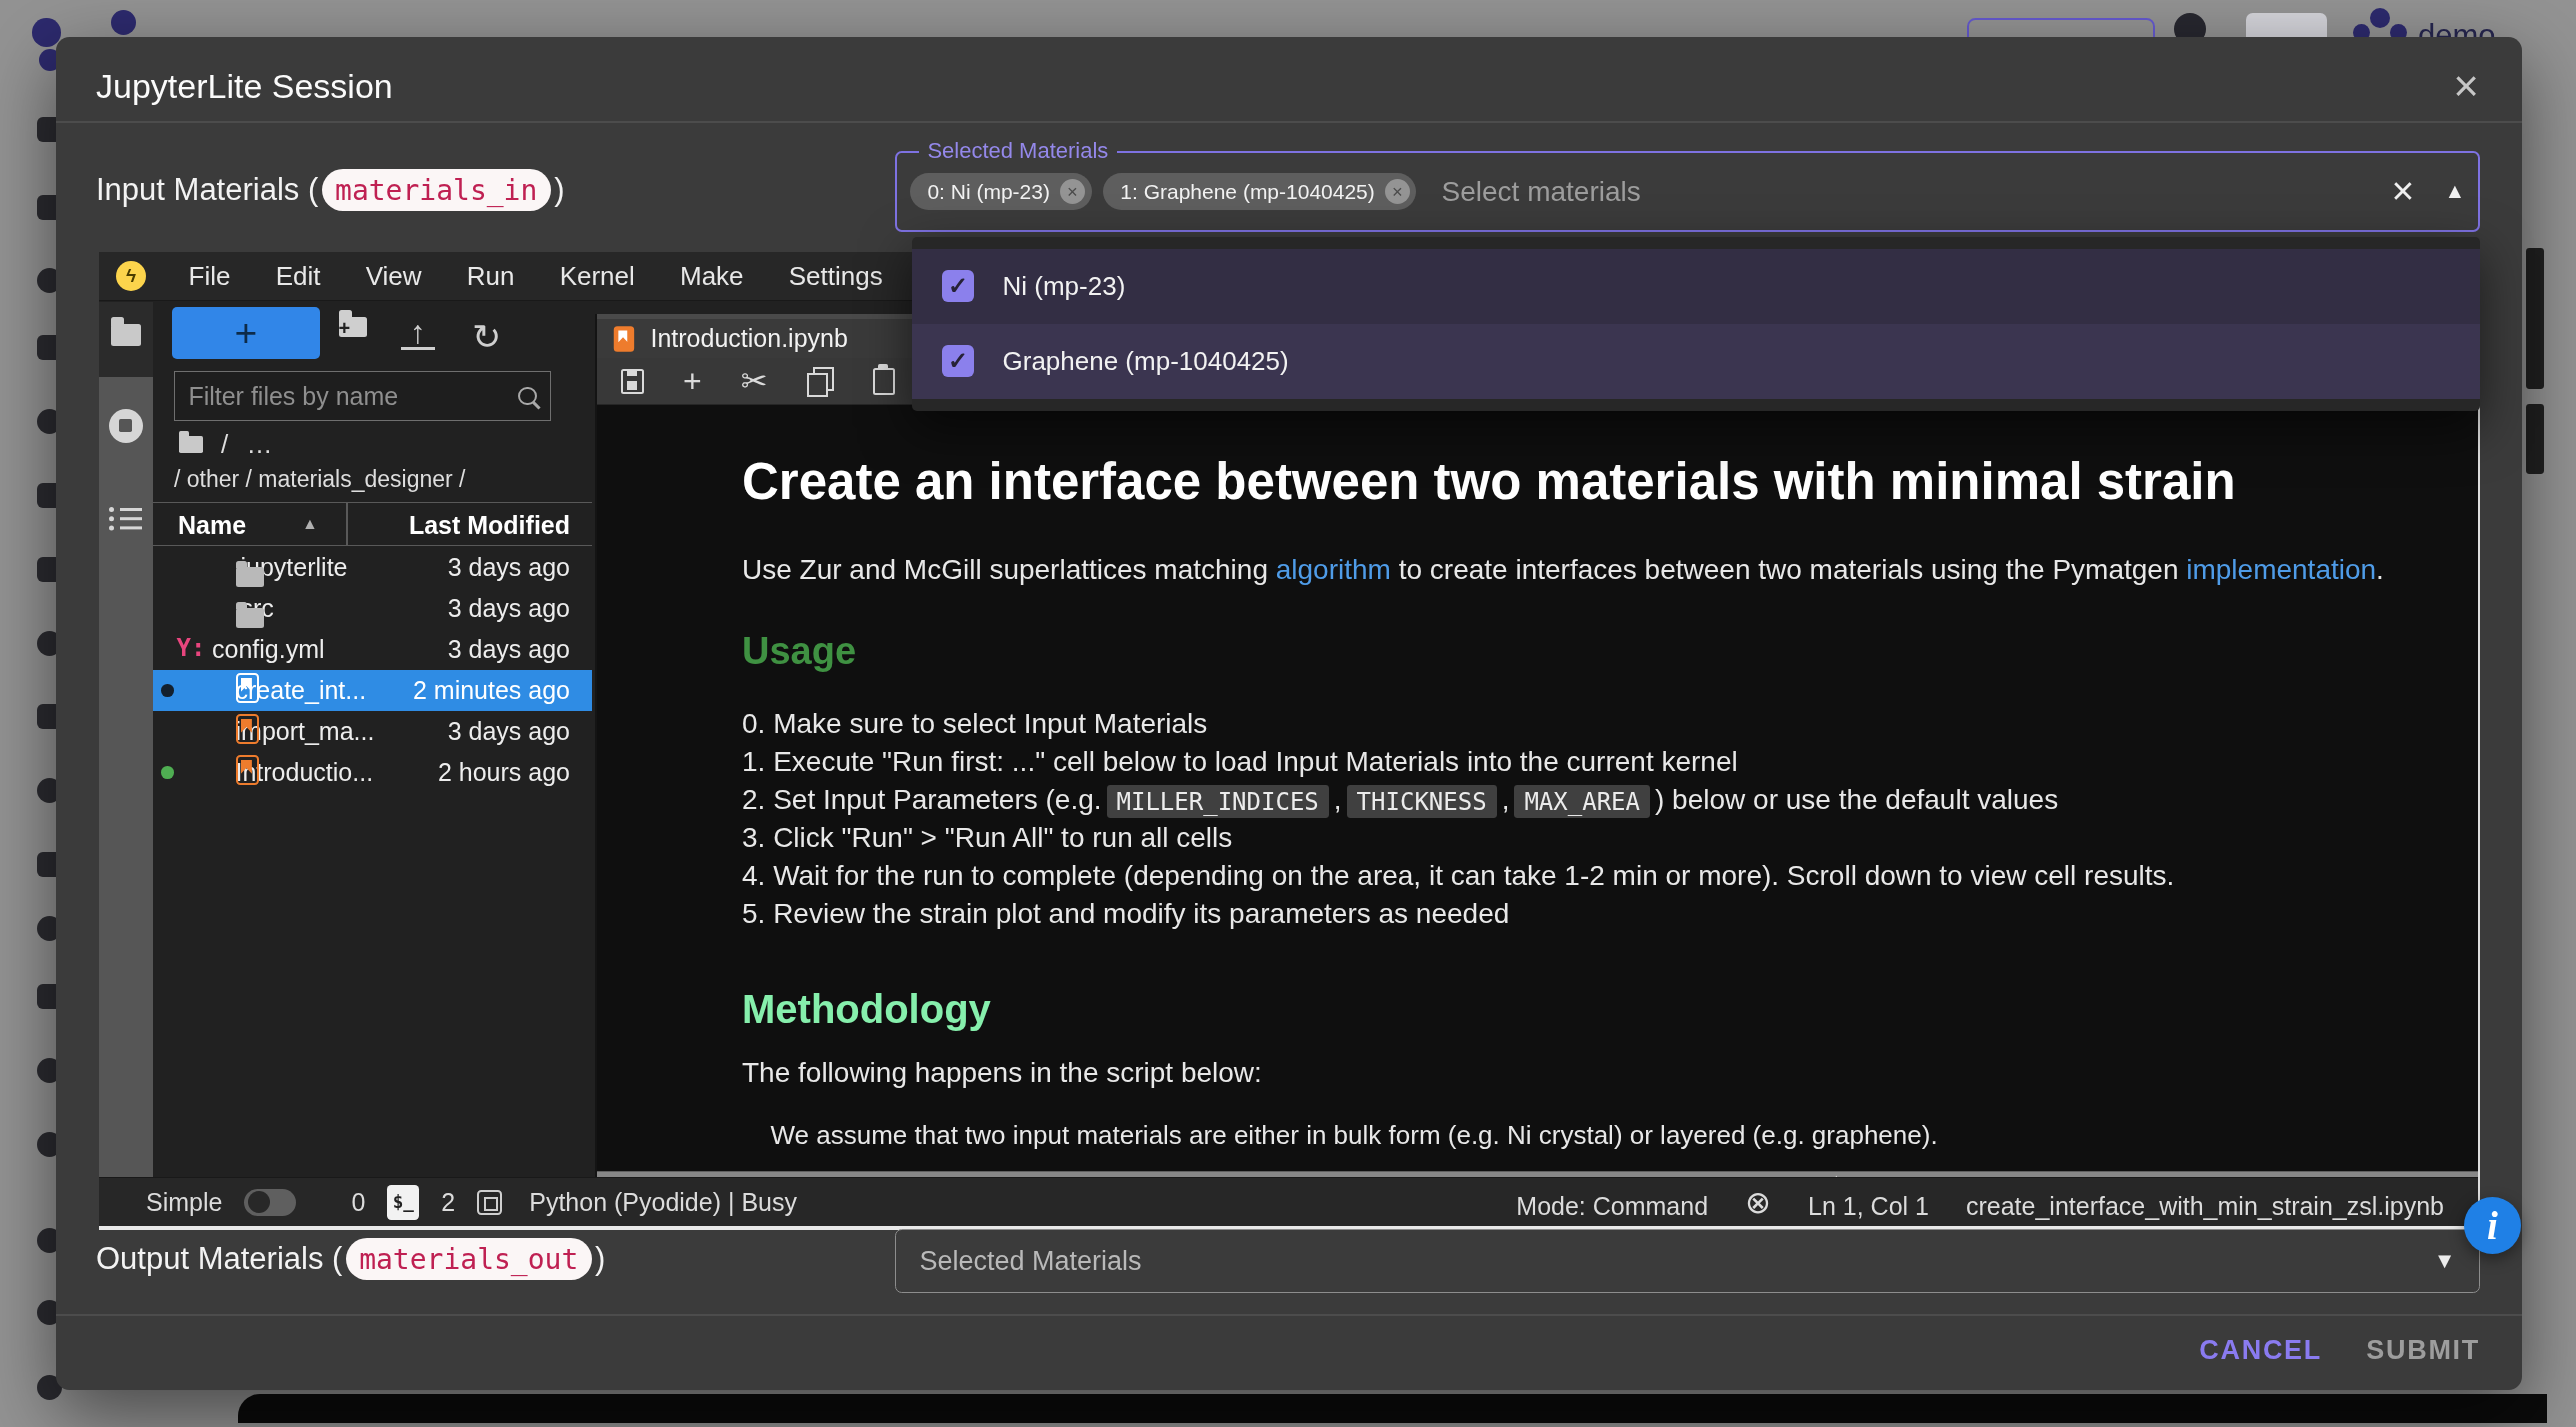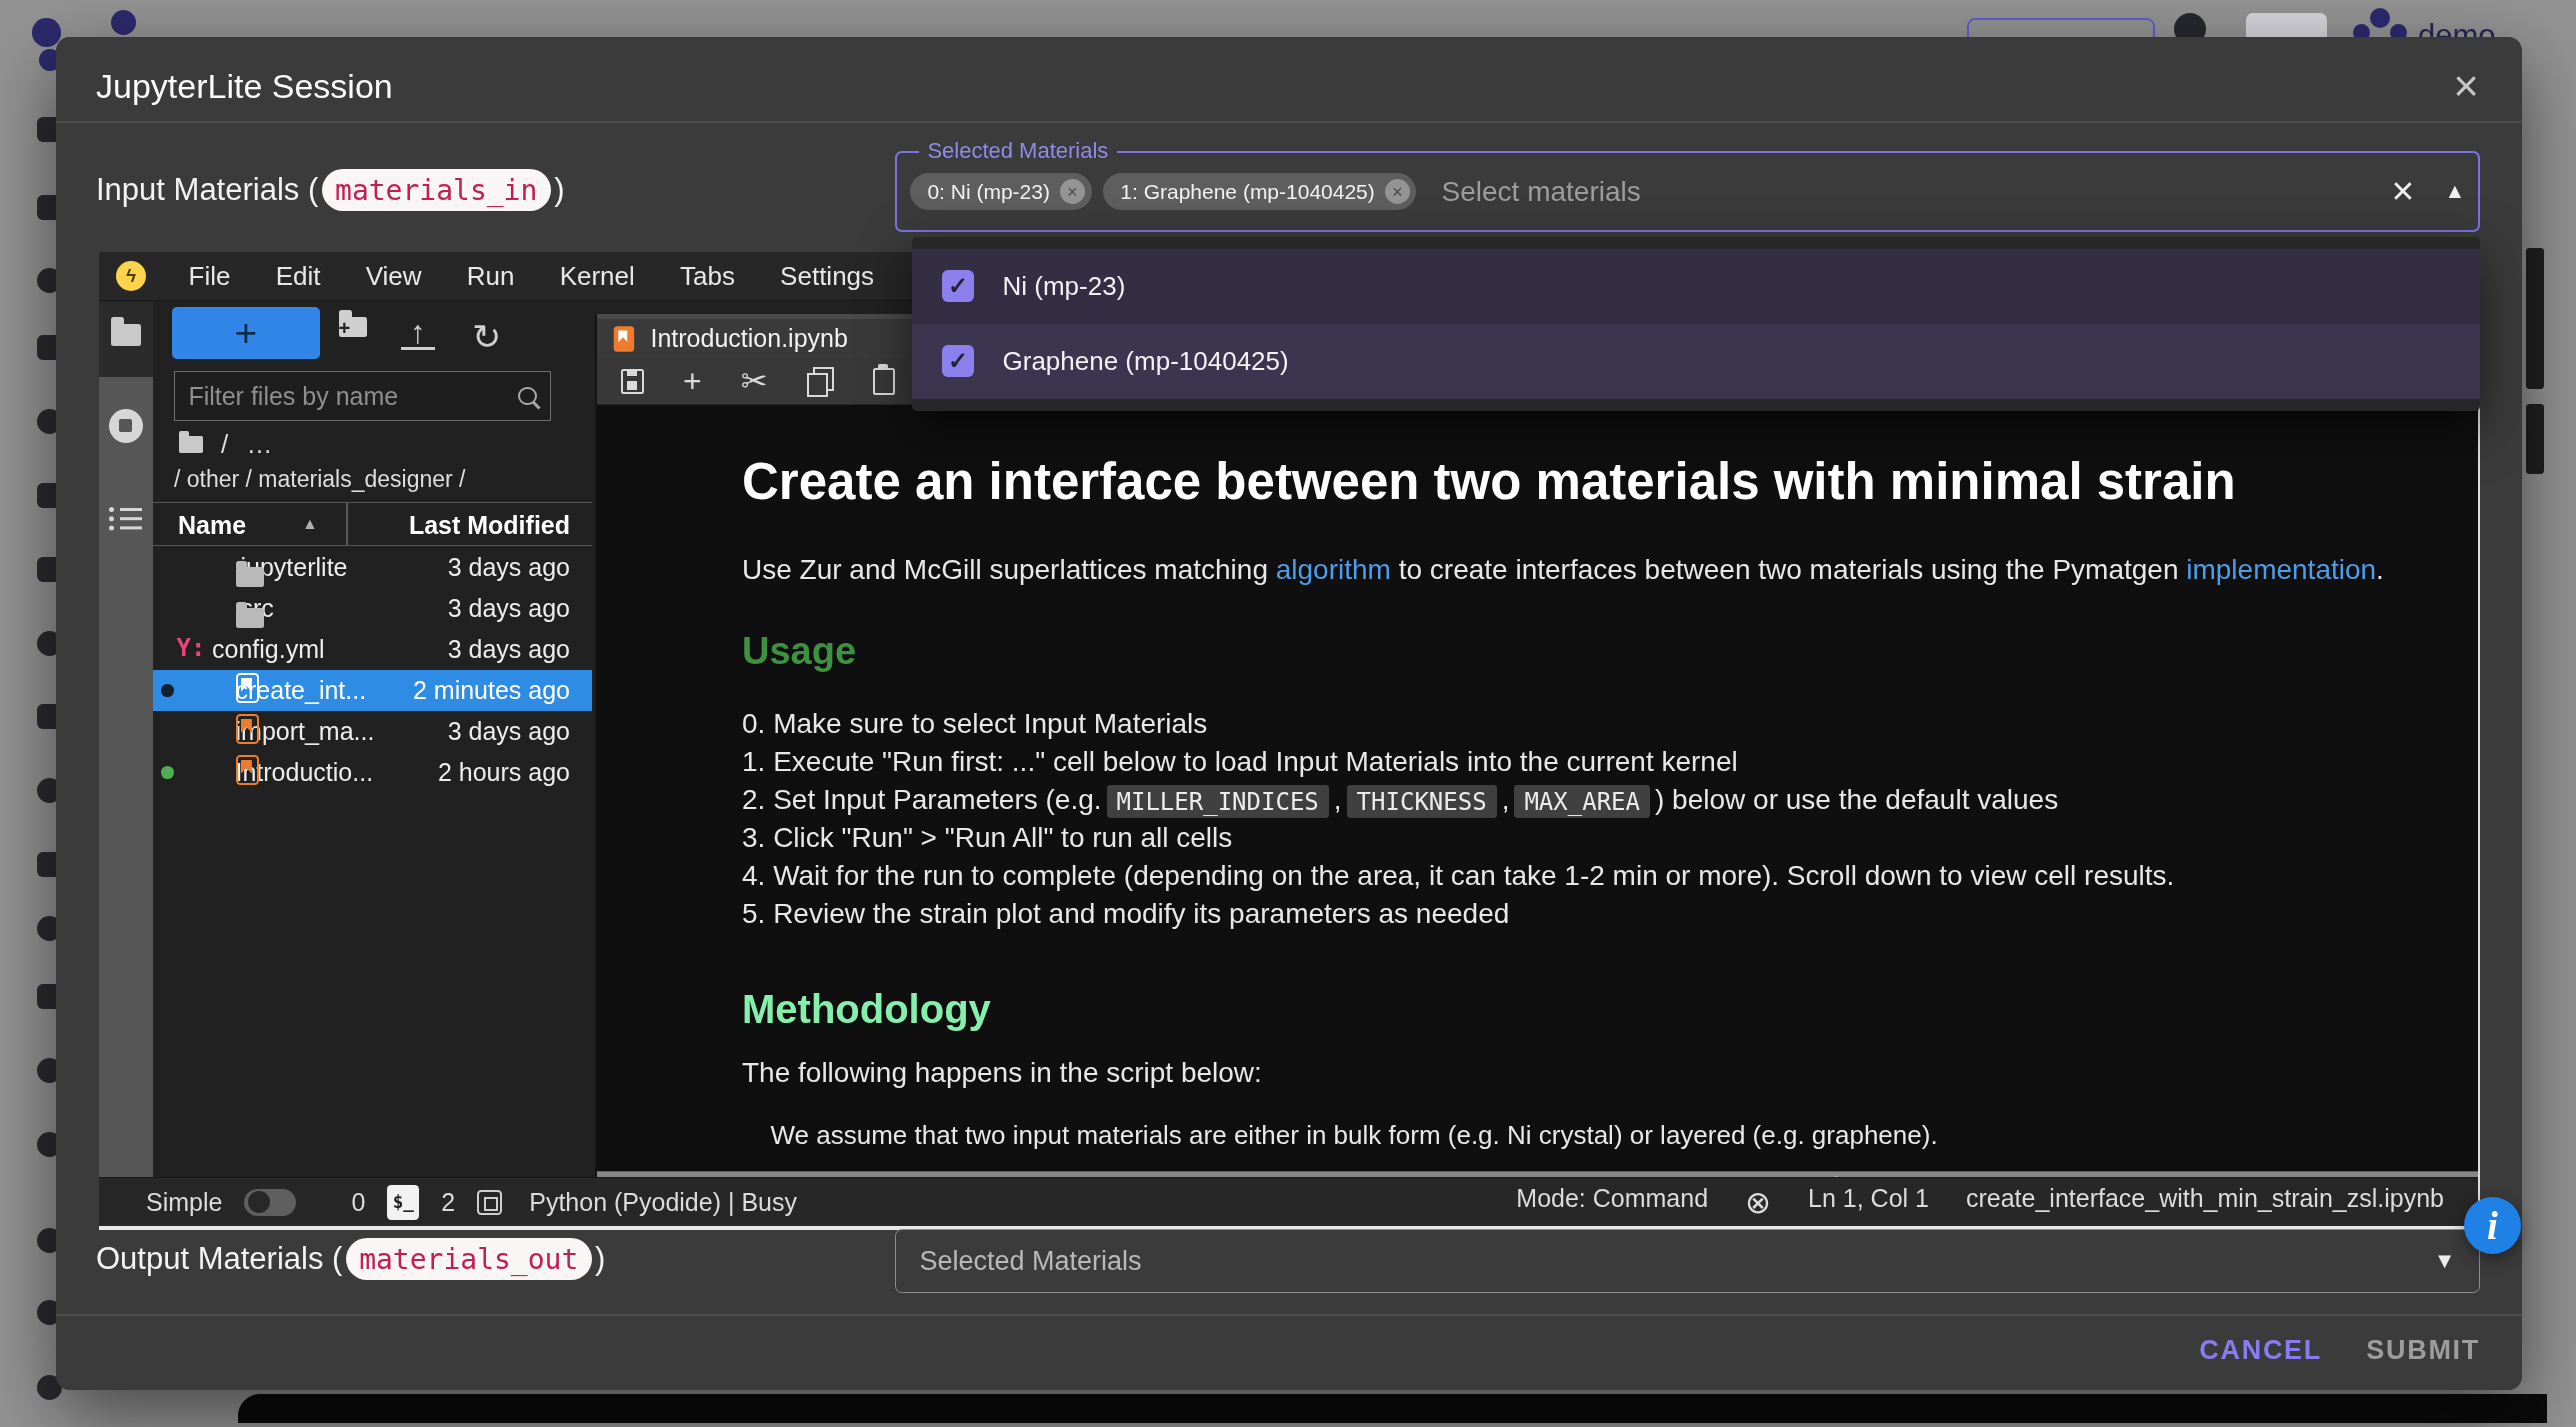--- a/index.html
+++ b/index.html
@@ -133,21 +133,21 @@
   .dock-scroll { position:absolute; left:0; bottom:0; right:0; height:18.4px; background:#878787; border-top:1.7px solid #606060; }
   .scroll-hint { position:absolute; left:1233px; top:0.8px; font-size:12.6px; color:#f2f2f2; }
 
   
   .jl-statusbar { position:absolute; left:0; bottom:0; right:0; height:49px; background:#272727; border-top:1.7px solid #191919; display:flex; align-items:center; font-size:25px; color:#dcdcdc; padding:0 34px 0 47px; }
   .toggle { position:relative; width:52px; height:27px; border-radius:13.4px; background:#5f5f5f; margin-left:22px; cursor:pointer; }
   .toggle::after { content:''; position:absolute; left:3.4px; top:2.5px; width:22px; height:22px; border-radius:50%; background:#282828; }
   .term-badge { width:32px; height:35px; background:#f2f2f2; border-radius:4.2px; color:#222; font-family:"DejaVu Sans Mono",monospace; font-size:17.6px; font-weight:bold; display:flex; align-items:center; justify-content:center; }
   .chip-icon { position:relative; width:25px; height:25px; border:2.5px solid #cfcfcf; border-radius:4.2px; }
   .chip-icon::after { content:''; position:absolute; left:5px; top:5px; width:10px; height:10px; border:2.5px solid #cfcfcf; }
-  .sb-right { margin-left:auto; display:flex; align-items:flex-start; gap:37px; }
+  .sb-right { margin-left:auto; display:flex; align-items:flex-end; gap:37px; }
   .shield-x { font-size:31px; }
 
   
   .out-select { position:absolute; left:839px; top:1192px; width:1585px; height:64px; border:1.7px solid #8d8d8d; border-radius:6.7px; display:flex; align-items:center; padding:0 23.5px; font-size:27px; color:#b9b9b9; cursor:pointer; }
   .out-caret { margin-left:auto; color:#ececec; font-size:22px; }
   .m-btn { position:absolute; top:1298px; font-size:27px; font-weight:600; letter-spacing:1.7px; cursor:pointer; }
   .m-cancel { right:200px; color:#8a7bf0; }
   .m-submit { right:42px; color:#9d9d9d; }
 
   .info-btn { position:absolute; left:2464px; top:1197px; width:57px; height:57px; border-radius:50%; background:#1f80e6; color:#fff; display:flex; align-items:center; justify-content:center; font-family:"Liberation Serif",serif; font-style:italic; font-weight:700; font-size:39px; box-shadow:0 5px 15px rgba(0,0,0,.4); z-index:50; cursor:pointer; }
@@ -229,21 +229,21 @@
     </div>
 
     <div class="jlab">
       <div class="jl-menubar">
         <span class="jl-bulb">ϟ</span>
         <span class="jl-menu-item">File</span>
         <span class="jl-menu-item">Edit</span>
         <span class="jl-menu-item">View</span>
         <span class="jl-menu-item">Run</span>
         <span class="jl-menu-item">Kernel</span>
-        <span class="jl-menu-item">Tabs</span>
+        <span class="jl-menu-item">Make</span>
         <span class="jl-menu-item">Settings</span>
         <span class="jl-menu-item">Help</span>
       </div>
 
       <div class="jl-main">
 
         <div class="jl-rail">
           <div class="jl-rail-lower"></div>
           <div class="folder-icon rail-folder"></div>
           <div class="rail-stop"></div>

